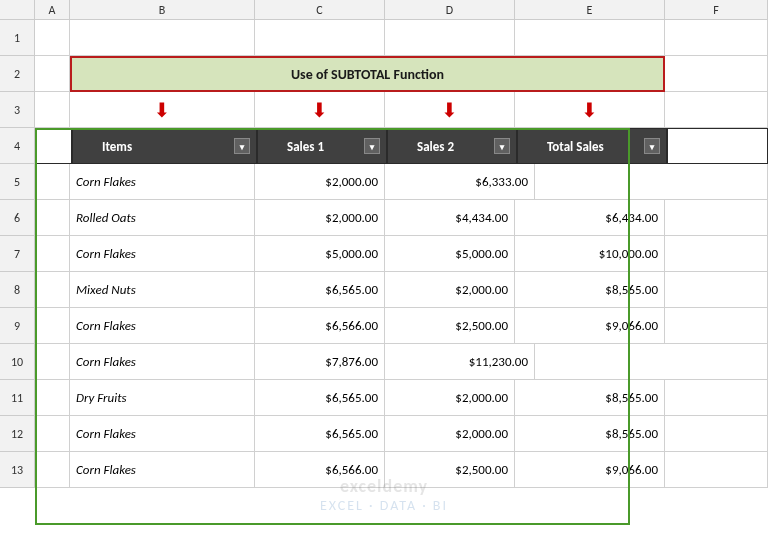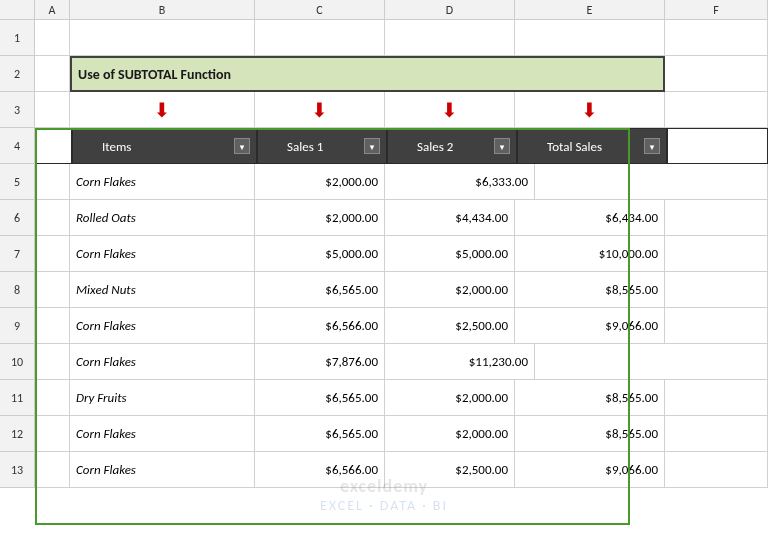--- a/index.html
+++ b/index.html
@@ -96,43 +96,44 @@
     .col-c { width: 130px; min-width: 130px; }
     .col-d { width: 130px; min-width: 130px; }
     .col-e { width: 150px; min-width: 150px; }
     .col-rest { flex: 1; }
 
     
     .title-cell {
       background: #d6e4bc;
       display: flex;
       align-items: center;
+      justify-content: center;
       font-weight: bold;
       font-size: 14px;
       color: #1a1a1a;
-      border: 2px solid #404040;
+      border: 2px solid #b91c1c;
     }
 
     
     .arrow-row .cell {
       background: #fff;
       justify-content: center;
     }
 
     .red-arrow {
       color: #cc0000;
       font-size: 20px;
       line-height: 1;
     }
 
     
     .header-row .cell {
       background: #404040;
       color: #fff;
-      font-weight: normal;
+      font-weight: bold;
       border: 1px solid #2a2a2a;
       justify-content: space-between;
       padding-left: 29px;
     }
 
     .header-row .cell.center {
       justify-content: space-between;
     }
 
     .filter-btn {

